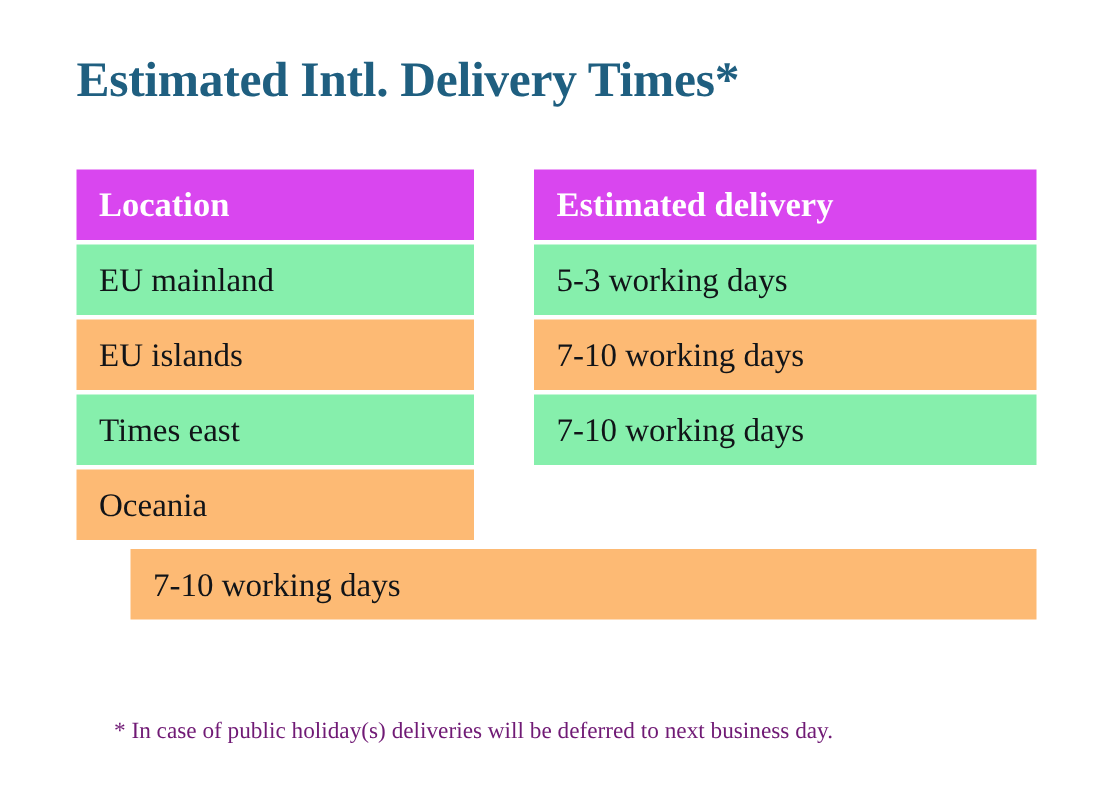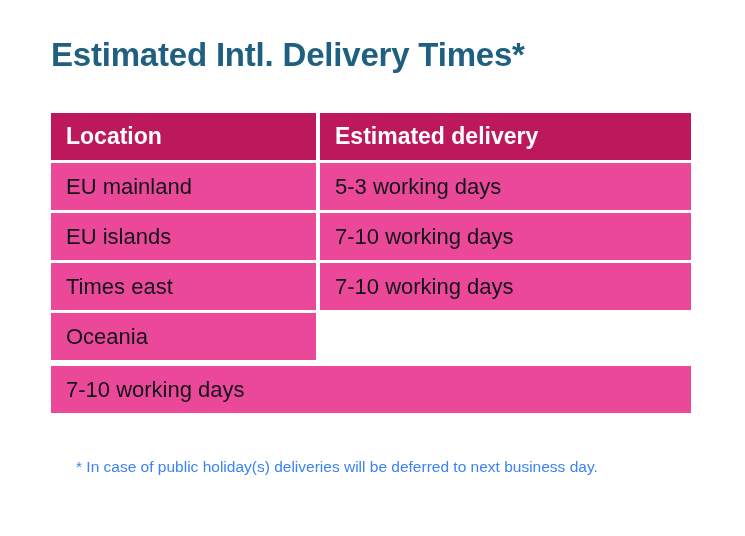--- a/index.html
+++ b/index.html
@@ -11,20 +11,21 @@
     height: 536px;
     background: #ffffff;
     font-family: "Liberation Sans", sans-serif;
     overflow: hidden;
   }
   .page {
     position: relative;
     width: 745px;
     height: 437px;
     box-sizing: border-box;
+    font-family: Liberation Serif, serif;
   }
   .title {
     position: absolute;
     left: 51px;
     top: 36px;
     font-size: 33px;
     font-weight: bold;
     color: #1f5f80;
     letter-spacing: -0.2px;
     white-space: nowrap;
@@ -49,38 +50,38 @@
     display: flex;
     align-items: center;
     padding-left: 15px;
     height: 47px;
     font-size: 22px;
     color: #111418;
     overflow: hidden;
     white-space: nowrap;
   }
   .col-location { width: 265px; flex: none; }
-  .col-delivery { flex: 1 1 auto; }
+  .col-delivery { flex: 1 1 auto; margin-left: 36px; }
 
   .header-row .cell {
-    background: #be185d;
+    background: #d946ef;
     color: #ffffff;
     font-weight: bold;
     height: 47px;
     font-size: 23px;
   }
-  .row-shade-a .cell { background: #ec4899; }
-  .row-shade-b .cell { background: #ec4899; }
+  .row-shade-a .cell { background: #86efac; }
+  .row-shade-b .cell { background: #fdba74; }
 
   .footnote {
     position: absolute;
     left: 76px;
-    top: 458px;
+    top: 479px;
     font-size: 15.5px;
-    color: #3b82f6;
+    color: #701a75;
     white-space: nowrap;
   }
 </style>
 </head>
 <body>
 
 <div class="page">
 
   <div class="title">Estimated Intl. Delivery Times*</div>
 

